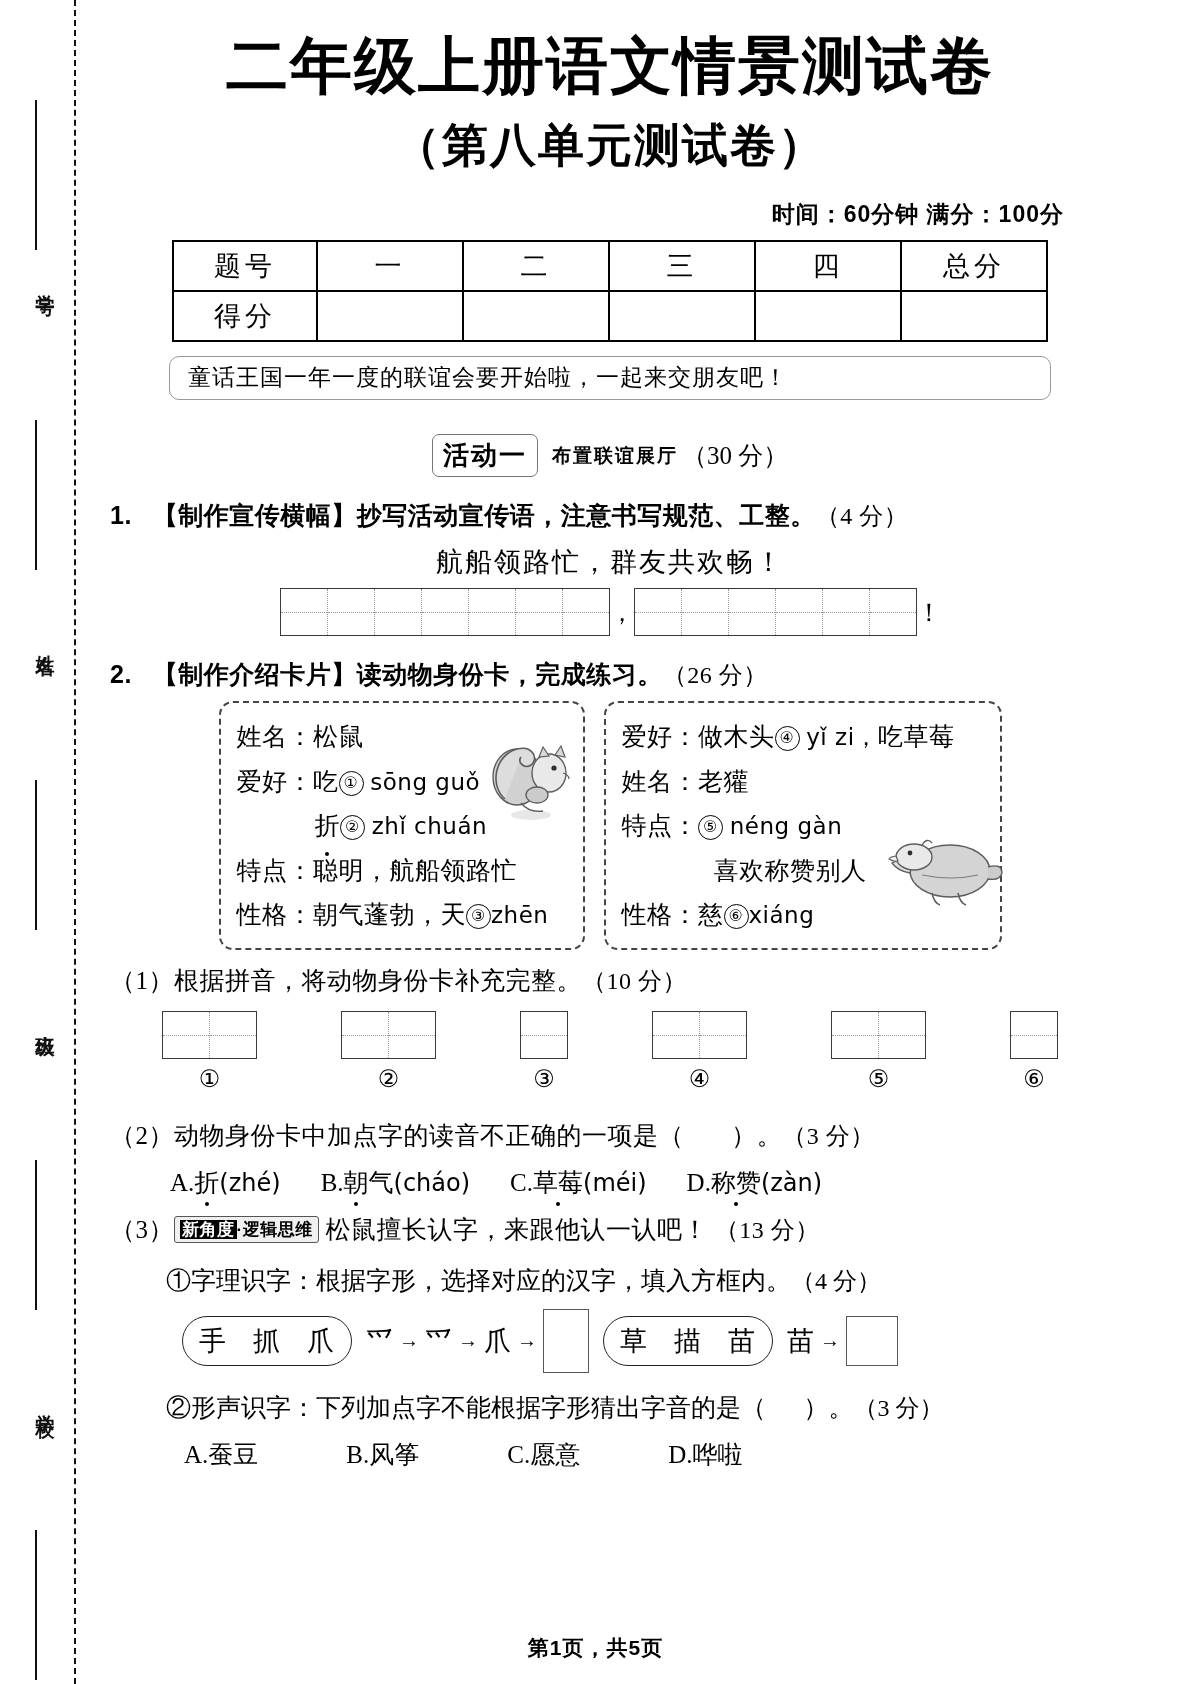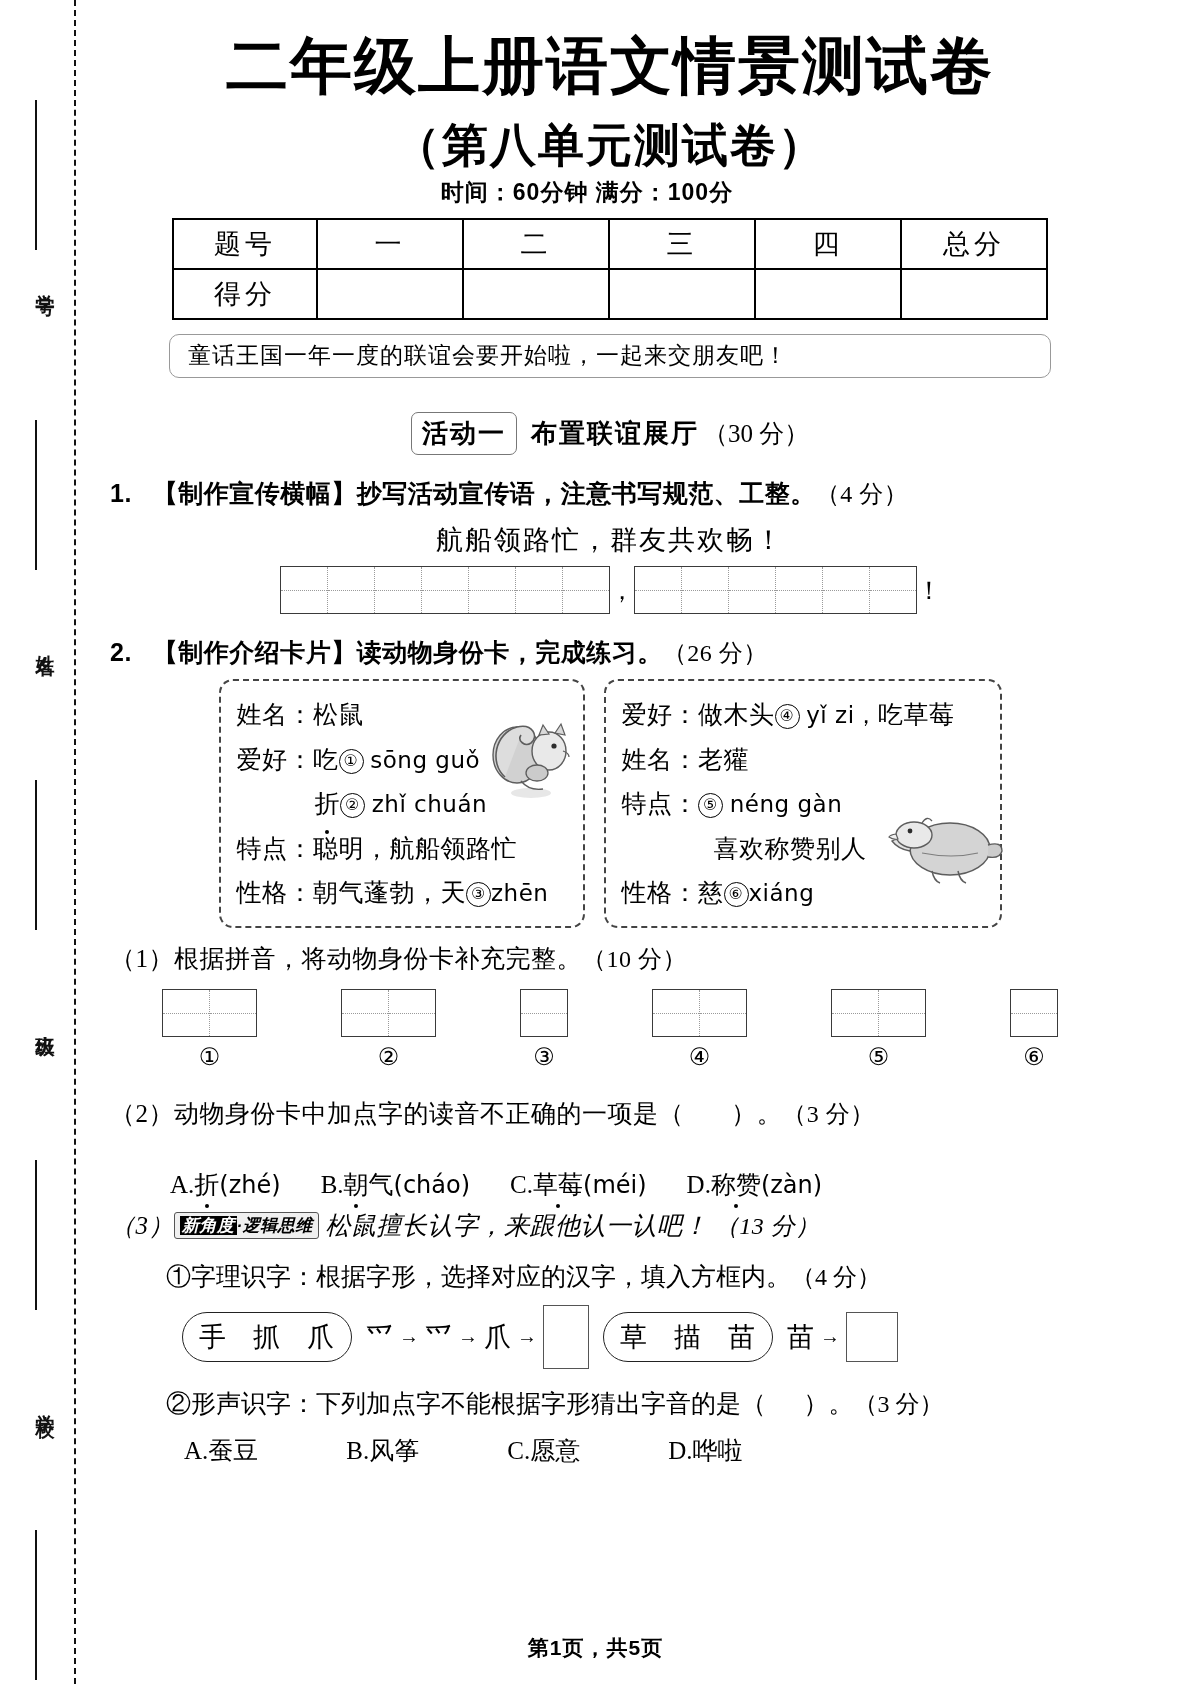--- a/index.html
+++ b/index.html
@@ -65,24 +65,25 @@
   }
   .subtitle {
     text-align: center;
     font-family: "Liberation Sans", sans-serif;
     font-weight: 700;
     font-size: 46px;
     letter-spacing: 2px;
     margin-top: 14px;
   }
   .meta {
-    text-align: center;
+    text-align: right;
     font-family: "Liberation Sans", sans-serif;
     font-weight: 700;
     font-size: 23px;
+    margin-top: 22px;
     padding-right: 46px;
     letter-spacing: 1px;
   }
 
   
   table.score {
     border-collapse: collapse;
     margin: 10px auto 0 auto;
     width: 876px;
     table-layout: fixed;
@@ -122,21 +123,21 @@
     border-radius: 7px;
     padding: 3px 10px;
     font-size: 26px;
     font-family: "Liberation Sans", sans-serif;
     font-weight: 700;
     letter-spacing: 2px;
     vertical-align: middle;
   }
   .activity .name {
     display: inline-block;
-    font-size: 26px;
+    font-size: 19px;
     font-family: "Liberation Sans", sans-serif;
     font-weight: 700;
     letter-spacing: 2px;
     margin-left: 14px;
     vertical-align: middle;
   }
   .activity .pts {
     display: inline-block;
     font-size: 25px;
     vertical-align: middle;
@@ -285,21 +286,21 @@
   }
 
   
   .options {
     display: flex;
     margin-top: 14px;
     padding-left: 60px;
     font-size: 25px;
     gap: 40px;
   }
-  .options .opt { white-space: nowrap; margin-top: 24px; }
+  .options .opt { white-space: nowrap; }
   .opt .pyin {
     font-family: "DejaVu Sans", sans-serif;
     font-size: 24px;
   }
 
   
   .badge {
     display: inline-block;
     border: 1.5px solid #555;
     border-radius: 3px;
@@ -590,21 +591,21 @@
       <span>B.</span><span class="dotted">朝</span><span>气</span><span class="pyin">(cháo)</span>
     </span>
     <span class="opt">
       <span>C.</span><span class="dotted">草莓</span><span class="pyin">(méi)</span>
     </span>
     <span class="opt">
       <span>D.</span><span class="dotted">称赞</span><span class="pyin">(zàn)</span>
     </span>
   </div>
 
-  <div class="q" style="margin-top:8px;font-style:italic;">
+  <div class="q" style="margin-top:14px;">
     <span>（3）</span><span class="badge"><span class="lead">新角度</span><span>·逻辑思维</span></span>
     <span>松鼠擅长认字，来跟他认一认吧！</span>
     <span class="pts-inline">（13 分）</span>
   </div>
 
   <div class="sub-q">
     <span>①</span><span>字理识字：根据字形，选择对应的汉字，填入方框内。</span><span class="pts-inline">（4 分）</span>
   </div>
 
   <div class="charrow">

